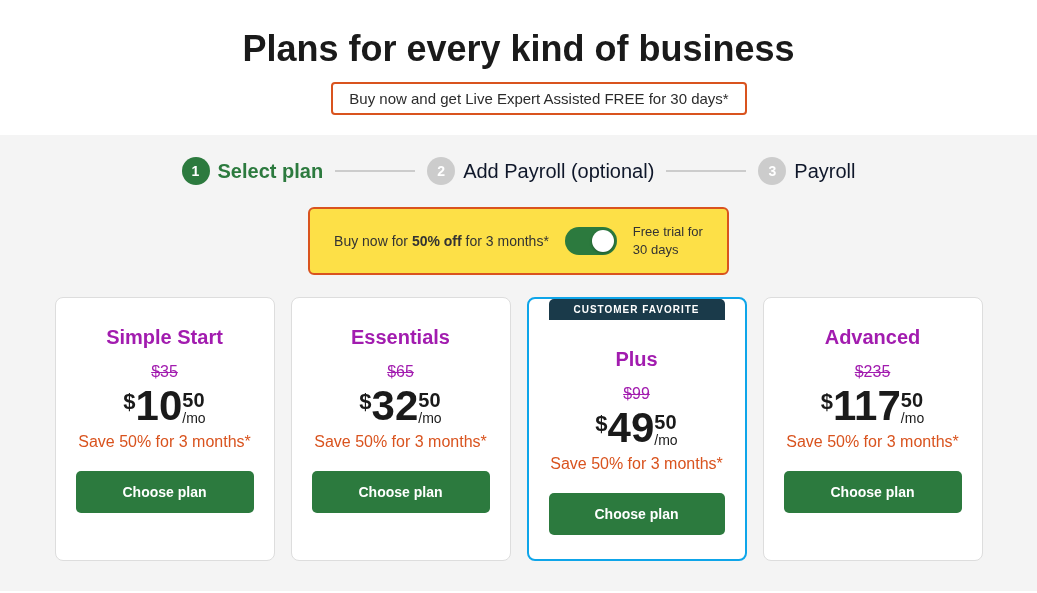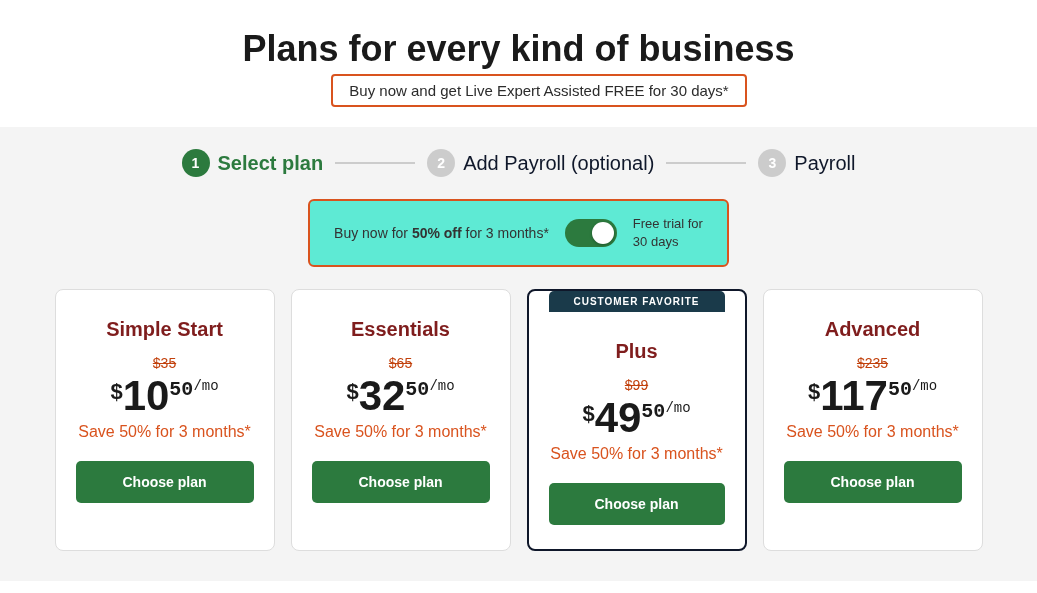--- a/index.html
+++ b/index.html
@@ -14,21 +14,21 @@
     
     .header-section {
       background: #fff;
       padding: 28px 20px 20px;
       text-align: center;
     }
     .main-title {
       font-size: 36px;
       font-weight: 900;
       color: #1a1a1a;
-      margin-bottom: 4px;
+      margin-bottom: 12px;
     }
     .promo-banner {
       display: inline-block;
       border: 2px solid #d9531e;
       border-radius: 4px;
       padding: 6px 16px;
       font-size: 15px;
       color: #2c2c2c;
       margin-left: 41px;
     }
@@ -89,21 +89,21 @@
       justify-content: center;
       padding-bottom: 22px;
     }
     .toggle-box {
       border: 2px solid #d9531e;
       border-radius: 6px;
       padding: 14px 24px;
       display: flex;
       align-items: center;
       gap: 16px;
-      background: #5eead4;
+      background: #fde047;
     }
     .toggle-text-left {
       font-size: 14px;
       color: #333;
     }
     .toggle-text-left strong {
       font-weight: 700;
     }
     
     .toggle-switch {
@@ -147,44 +147,44 @@
     .plan-card {
       background: #fff;
       border-radius: 8px;
       border: 1px solid #ddd;
       padding: 28px 20px 24px;
       width: 220px;
       text-align: center;
       position: relative;
     }
     .plan-card.featured {
-      border: 2px solid #0f172a;
+      border: 2px solid #0ea5e9;
       padding-top: 0;
     }
     .favorite-badge {
       background: #1a3a4a;
       color: #fff;
       font-size: 10px;
       font-weight: 700;
       letter-spacing: 1px;
       text-transform: uppercase;
       padding: 5px 0;
       text-align: center;
       border-radius: 5px 5px 0 0;
       margin-bottom: 28px;
     }
     .plan-name {
       font-size: 20px;
       font-weight: 700;
-      color: #7f1d1d;
+      color: #a21caf;
       margin-bottom: 14px;
     }
     .plan-original-price {
-      font-size: 14px;
-      color: #c2410c;
+      font-size: 16px;
+      color: #a21caf;
       text-decoration: line-through;
       margin-bottom: 4px;
     }
     .plan-price {
       display: flex;
       align-items: flex-start;
       justify-content: center;
       margin-bottom: 6px;
     }
     .price-dollar {
@@ -195,26 +195,25 @@
       margin-top: 6px;
     }
     .price-amount {
       font-size: 42px;
       font-weight: 700;
       color: #1a1a1a;
       line-height: 1;
     }
     .price-cents-mo {
       display: flex;
-      flex-direction: row;
+      flex-direction: column;
       align-items: flex-start;
       justify-content: flex-start;
       line-height: 1.1;
       margin-top: 4px;
-      font-family: Liberation Mono, monospace;
     }
     .price-cents {
       font-size: 20px;
       font-weight: 700;
       color: #1a1a1a;
     }
     .price-mo {
       font-size: 14px;
       color: #1a1a1a;
       font-weight: 400;

